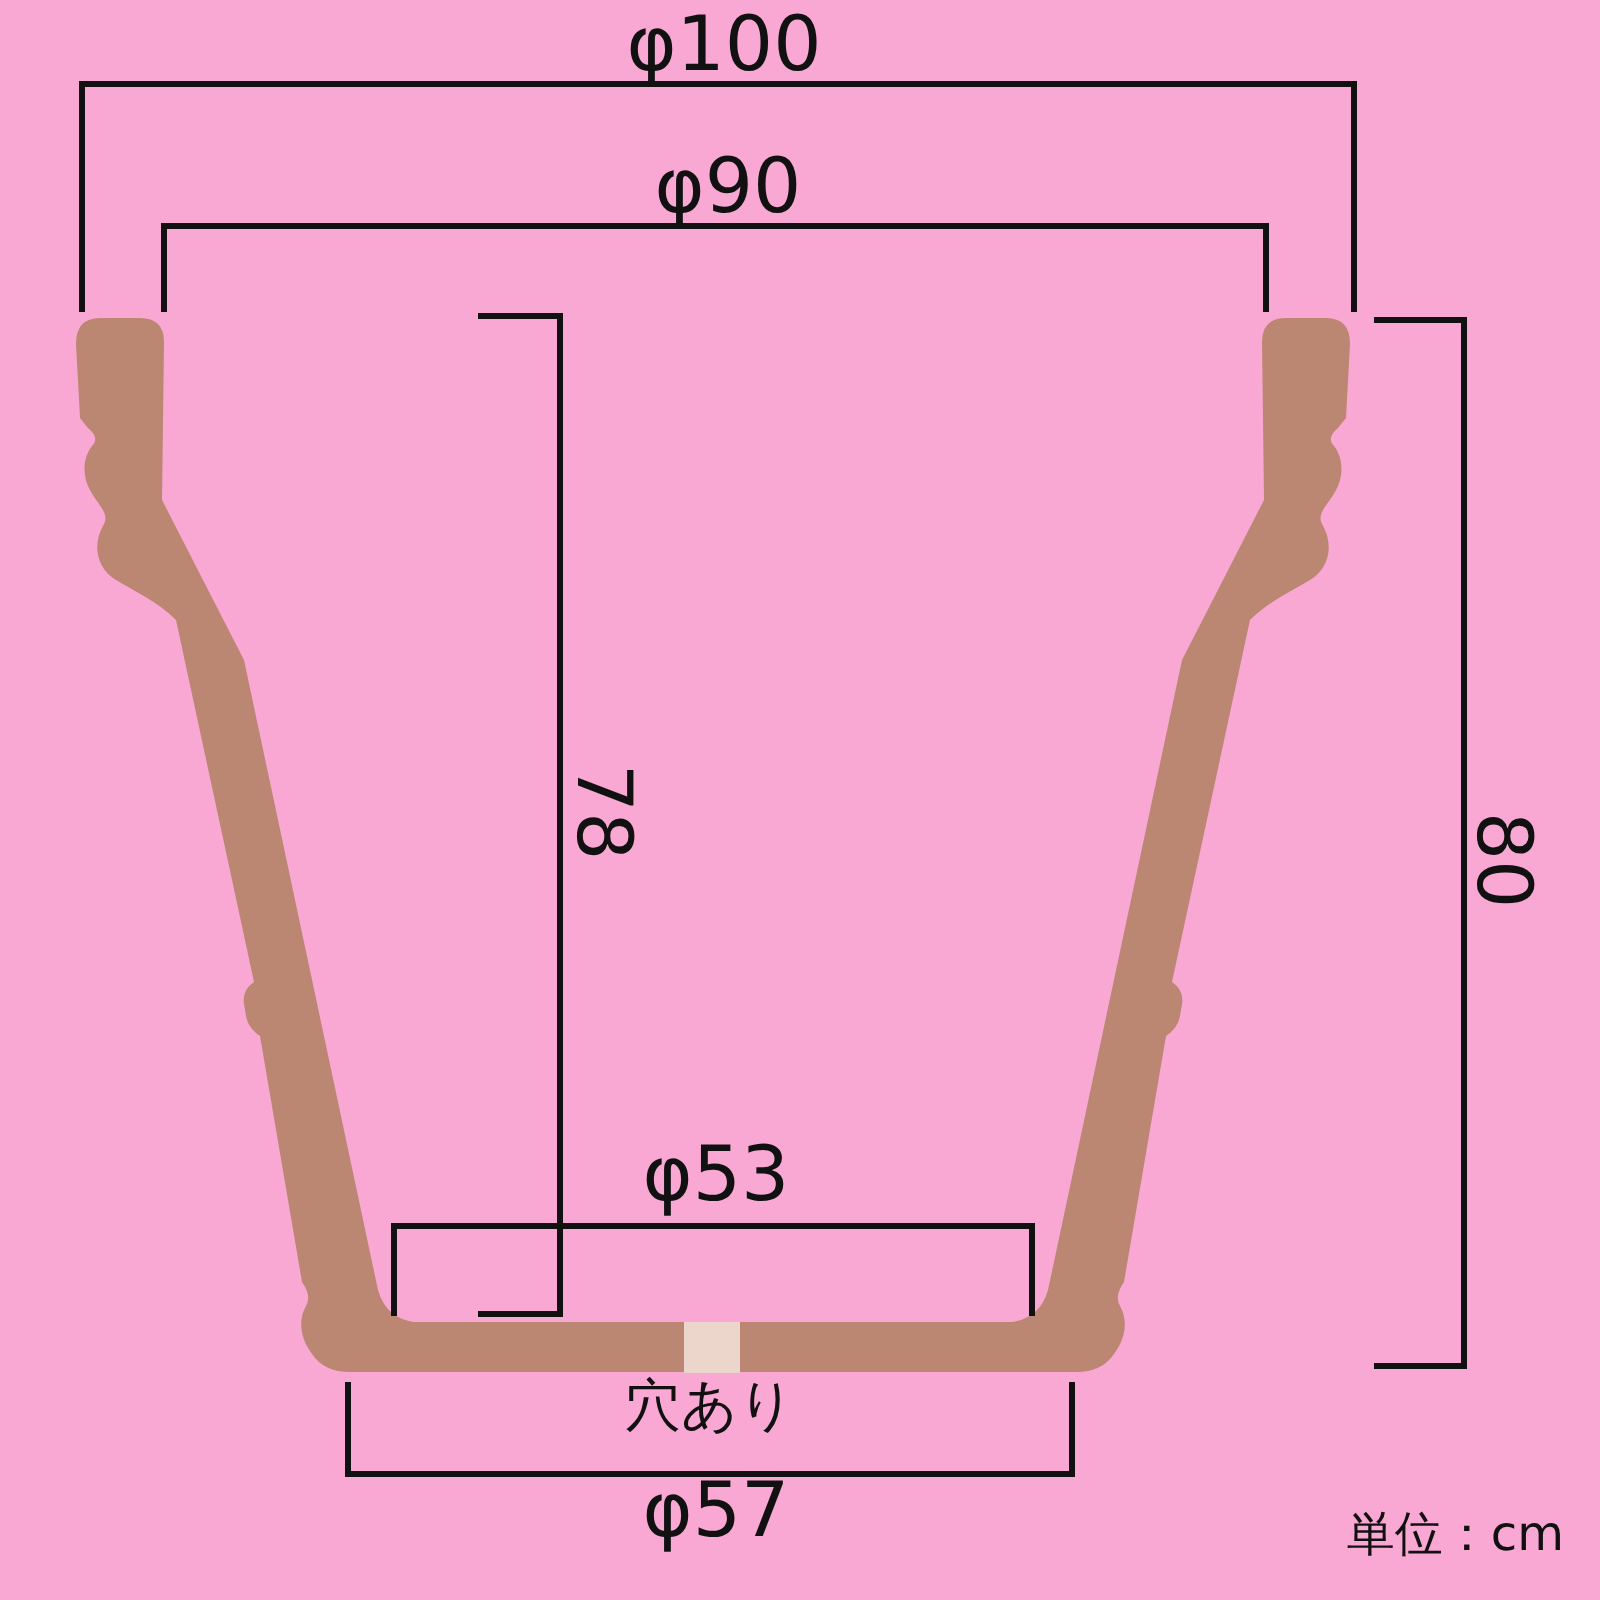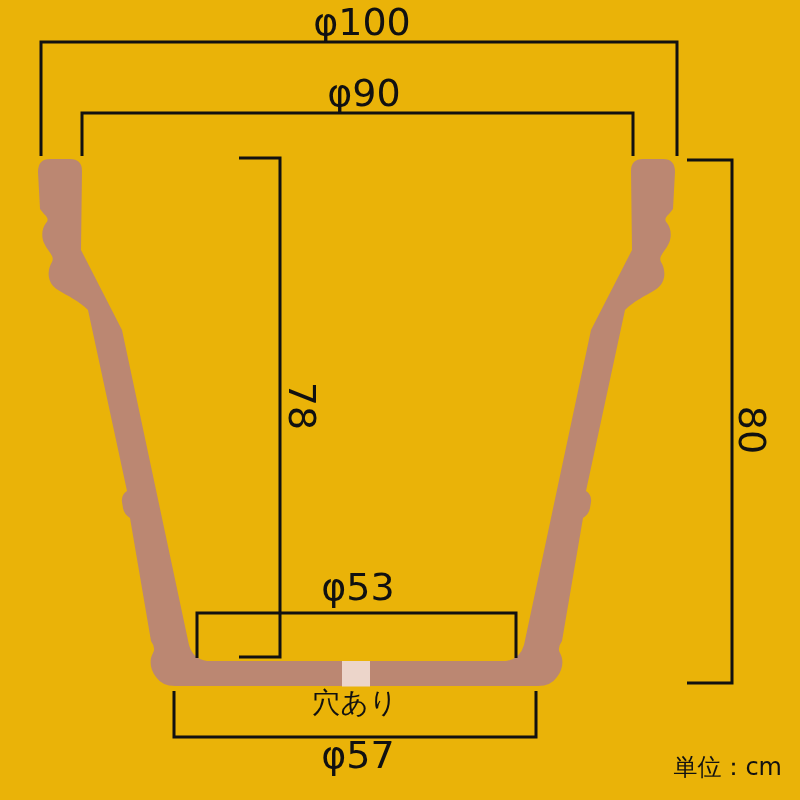--- a/index.html
+++ b/index.html
@@ -1,19 +1,19 @@
 <!DOCTYPE html>
 <html><head>
 <meta charset="utf-8">
 <style>
   html,body{margin:0;padding:0;background:#ffffff;}
   .stage{
     position:relative;
     width:800px;height:800px;
-    background:#eab308;
+    background:#f9a8d4;
     overflow:hidden;
     font-family:"DejaVu Sans","Liberation Sans",sans-serif;
   }
   svg{display:block;}
   text{
     font-family:"DejaVu Sans","Liberation Sans",sans-serif;
     fill:#111111;
   }
   .dim-label{font-size:38px;}
   .dim-label-small{font-size:28px;}

